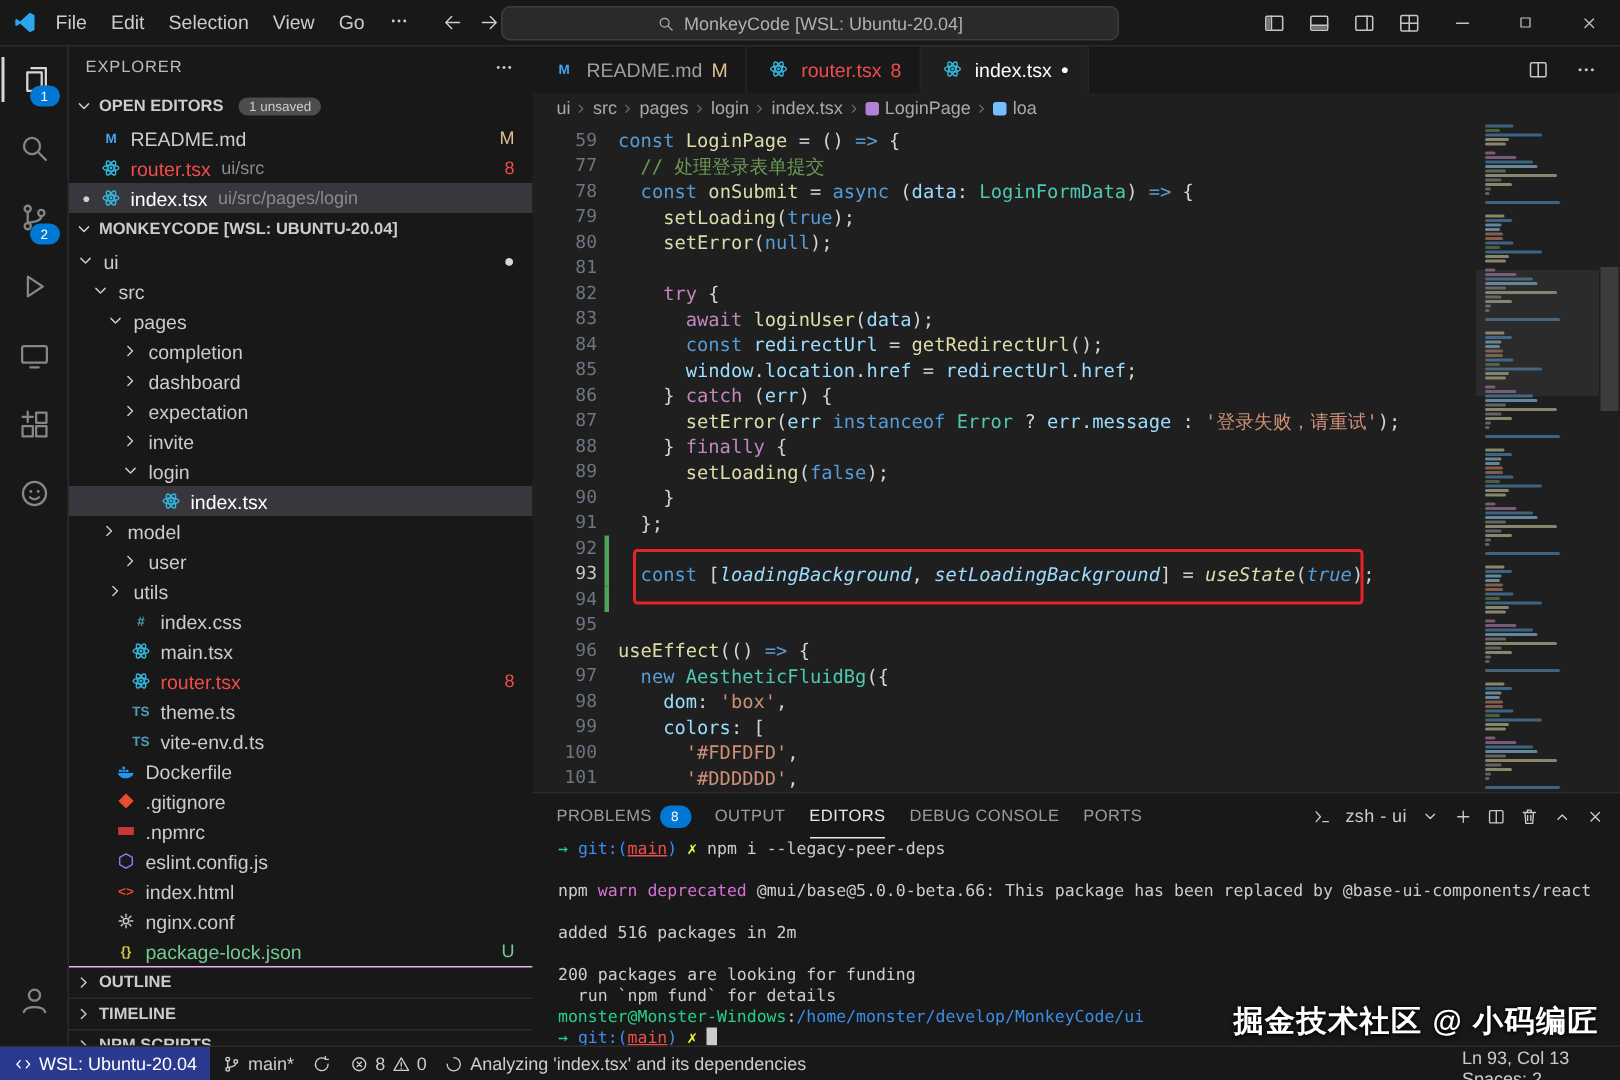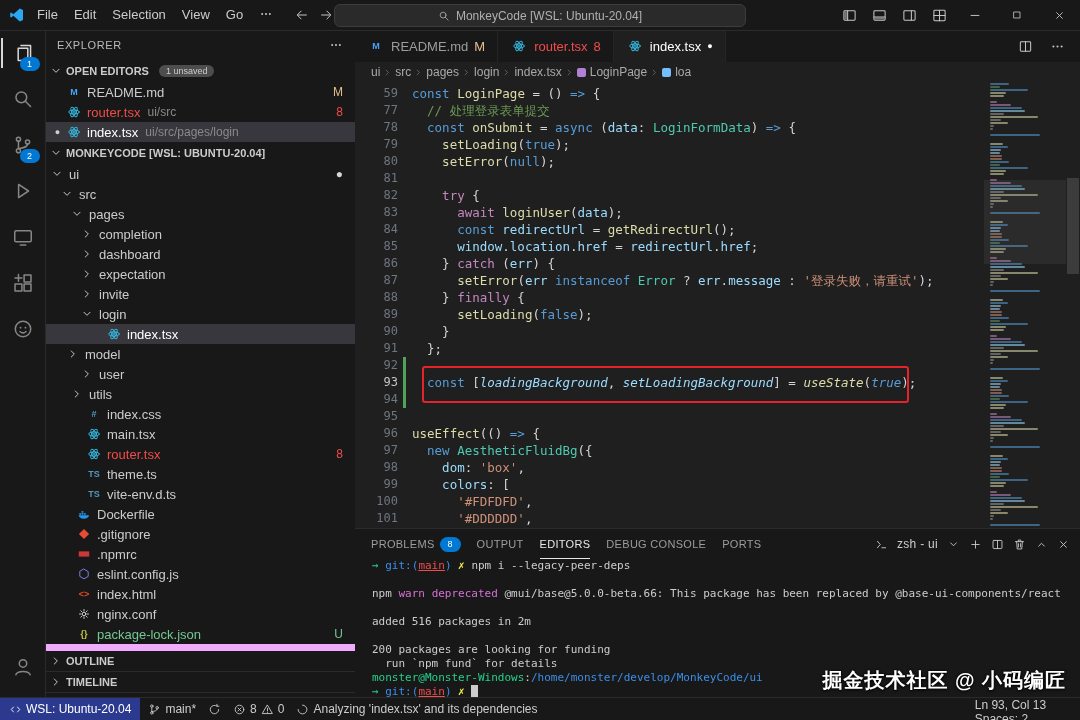--- a/index.html
+++ b/index.html
@@ -38,21 +38,21 @@
   .oe-row{height:20px;display:flex;align-items:center;padding-left:5px;font-size:13px;color:#cccccc;}
   .oe-row.sel,.trow.sel{background:#37373d;color:#ffffff;}
   .dirty{width:15px;flex:none;text-align:center;color:#d0d0d0;font-size:9px;}
   .flabel{margin-left:4px;white-space:nowrap;}
   .fdesc{color:#8a8a8a;font-size:12px;margin-left:7px;white-space:nowrap;overflow:hidden;}
   .tdec{margin-left:auto;padding-right:12px;font-size:12px;flex:none;}
   .trow{height:20px;display:flex;align-items:center;font-size:13px;color:#cccccc;}
   .tchev{width:16px;height:16px;flex:none;color:#cccccc;display:flex;align-items:center;justify-content:center;}
   .ficon-t{width:18px;flex:none;justify-content:center;font-size:9px;font-weight:bold;font-family:"Liberation Sans",sans-serif;}
   .ic.file{width:18px;flex:none;justify-content:center;}
-  .side-secs{border-top:7px solid #f0abfc;}
+  .side-secs{border-top:1px solid #f0abfc;}
   .side-sec{height:20px;border-bottom:1px solid #2b2b2b;display:flex;align-items:center;gap:2px;padding-left:3px;
             font-size:11px;font-weight:bold;color:#cccccc;}
   
   .tabsbar{position:absolute;left:355px;top:30px;right:0;height:32px;background:#181818;display:flex;align-items:stretch;z-index:5;}
   .tab{display:flex;align-items:center;gap:6px;padding:0 12px;font-size:13px;color:#9d9d9d;
        border-right:1px solid #252526;position:relative;background:#181818;}
   .tab.active{background:#1f1f1f;color:#ffffff;}
   .tab.active::before{content:'';position:absolute;top:0;left:0;right:0;height:1px;background:#0078d4;}
   .tab .dot{font-size:9px;color:#ffffff;}
   .tab-actions{margin-left:auto;display:flex;align-items:center;gap:2px;padding-right:8px;color:#cccccc;}

